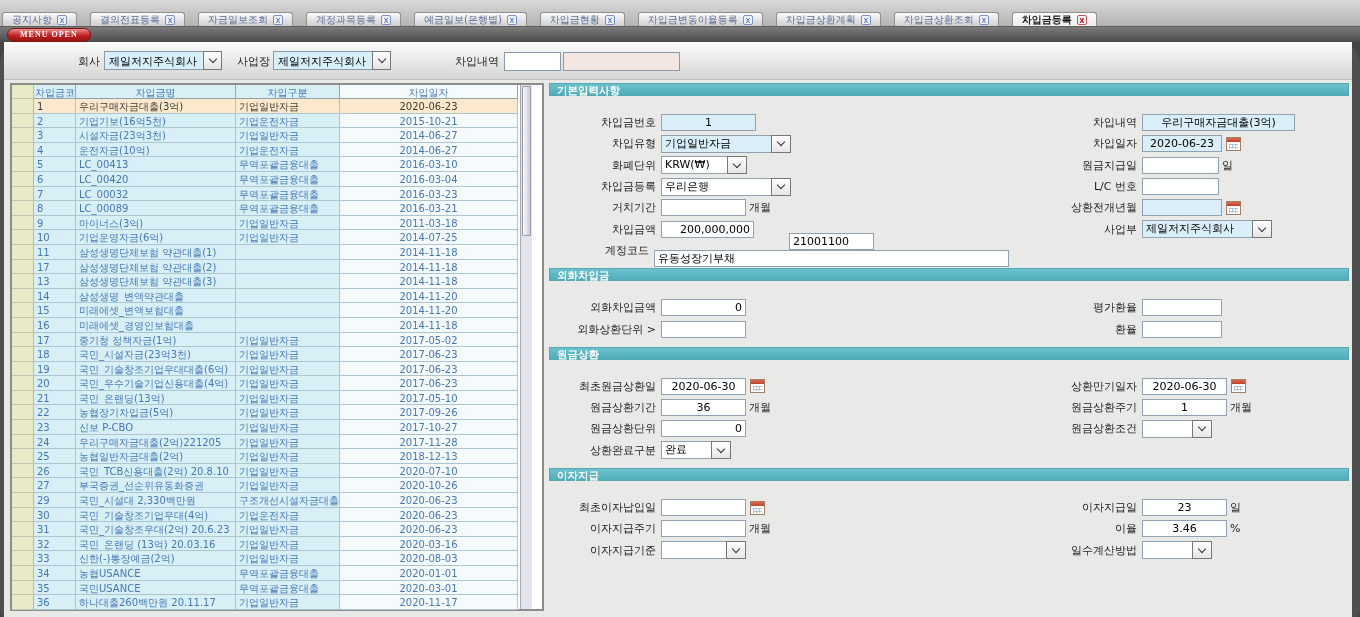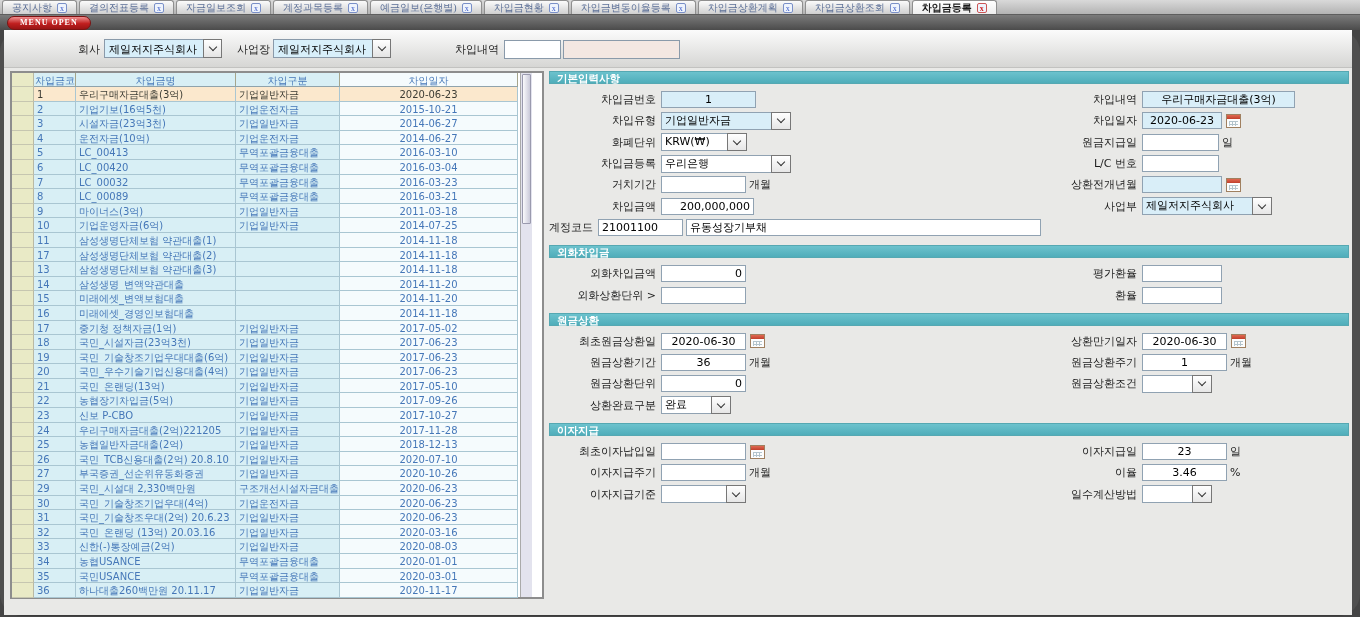--- a/index.html
+++ b/index.html
@@ -1,21 +1,21 @@
 <!DOCTYPE html>
 <html><head>
 <meta charset="utf-8">
 <style>
   * { box-sizing: border-box; margin: 0; padding: 0; }
   html,body { width:1360px; height:617px; overflow:hidden;
     font-family:"DejaVu Sans","Liberation Sans",sans-serif; background:#444; }
 
   
-  .tabbar { height:14px; display:flex; align-items:flex-end; gap:2px;
-    background:linear-gradient(#d9d9d9,#b3b3b3); padding:1px 0 0 2px;font-family:Liberation Serif, serif; }
+  .tabbar { height:26px; display:flex; align-items:flex-end; gap:13px;
+    background:linear-gradient(#d9d9d9,#b3b3b3); padding:1px 0 0 2px; }
   .tab { display:inline-flex; align-items:center; gap:5px; height:14px;
     padding:0 9px; border:1px solid #8f8f8f; border-bottom:none;
     border-radius:3px 3px 0 0; background:linear-gradient(#fbfbfb,#cfcfcf);
     color:#5a6e96; font-size:10px; white-space:nowrap; cursor:default; }
   .tab .x { width:10px; height:10px; line-height:9px; text-align:center;
     font-size:8px; color:#3a5ac8; background:#eef3fc; border:1px solid #7a90c8;
     border-radius:2px; }
   .tab.active { background:linear-gradient(#ffffff,#ededed); color:#1a1a1a;
     font-weight:bold; }
   .tab.active .x { color:#cc2222; border-color:#cc5555; }
@@ -67,21 +67,21 @@
   .gc.c3 { width:104px; } .gc.c4 { width:178px; text-align:center; }
   .g-row .gc.c1,.g-row .gc.c2,.g-row .gc.c3 { background:#d8eff5; color:#4577b8; }
   .g-row .gc.c4 { background:#f5fbfd; color:#4577b8; }
   .g-row.sel .gc.c1,.g-row.sel .gc.c2,.g-row.sel .gc.c3,.g-row.sel .gc.c4 {
     background:#fbe8cd; color:#3c3c34; }
 
   
   .panel { position:absolute; left:545px; top:3px; width:800px; }
   .sec-head { height:13px; background:linear-gradient(#6cc2cd,#4fadba);
     border:1px solid #55a8b2; color:#fff; font-size:10.5px; font-weight:bold;
-    padding:0 0 0 7px; line-height:12px; margin-bottom:5px; }
+    padding:0 0 0 7px; line-height:12px; margin-bottom:16px; }
   .sec-body { margin-bottom:7px; }
   .frow { display:flex; height:21.3px; align-items:center; }
   .fcell { display:flex; align-items:center; }
   .fcell.l { width:460px; }
   .fcell.r { flex:1; }
   .flabel { font-size:11px; color:#1d1d1d; text-align:right; padding-right:5px;
     white-space:nowrap; }
   .fcell.l .flabel { width:112px; }
   .fcell.r .flabel { width:133px; }
   .fin { height:17px; border:1px solid #90a2b2; background:#fff; font-size:11px;
@@ -543,21 +543,21 @@
                   <span class="cbtn">
                     <span class="chev"></span>
                   </span>
                 </span>
               </span>
             </div>
           </div>
           <div class="frow">
             <div class="fcell l">
               <span class="flabel">계정코드</span>
-              <span class="fcell-inner" style="display: flex; align-items: center;">
+              <span class="fcell-inner" style="display: flex; align-items: center; flex-direction: column;">
                 <span class="fin" style="width: 85px;">21001100</span>
                 <span class="gap2"></span>
                 <span class="fin" style="width: 355px;">유동성장기부채</span>
               </span>
             </div>
             <div class="fcell r"></div>
           </div>
         </div>
         <div class="sec-head">외화차입금</div>
         <div class="sec-body">

